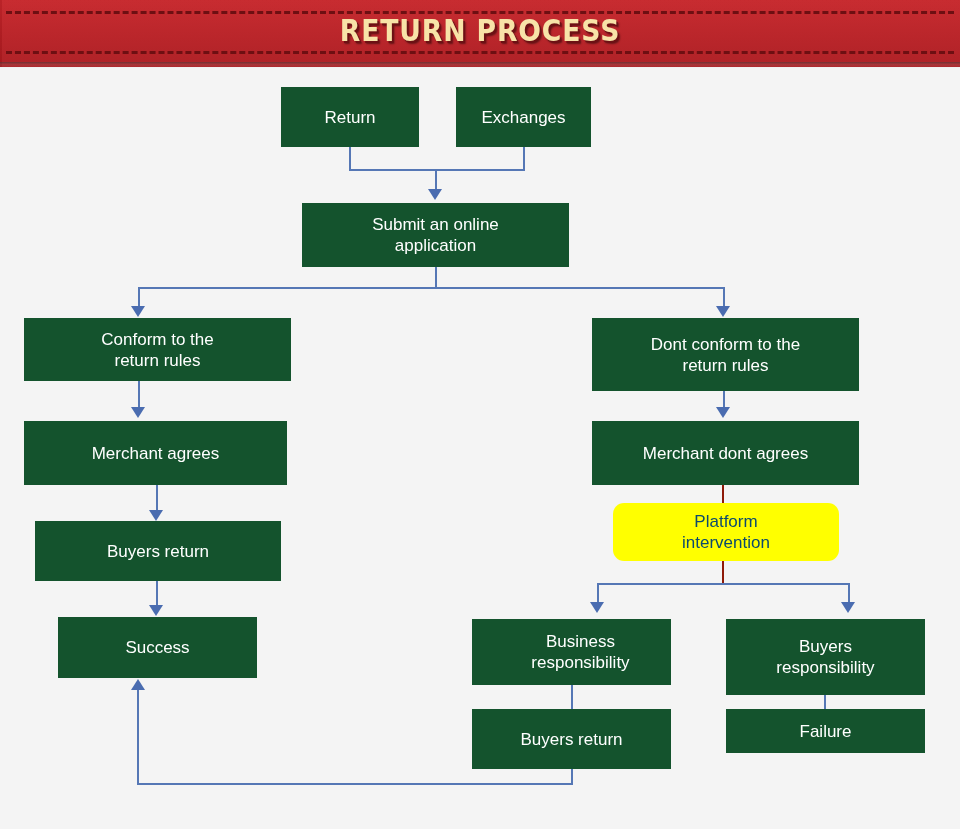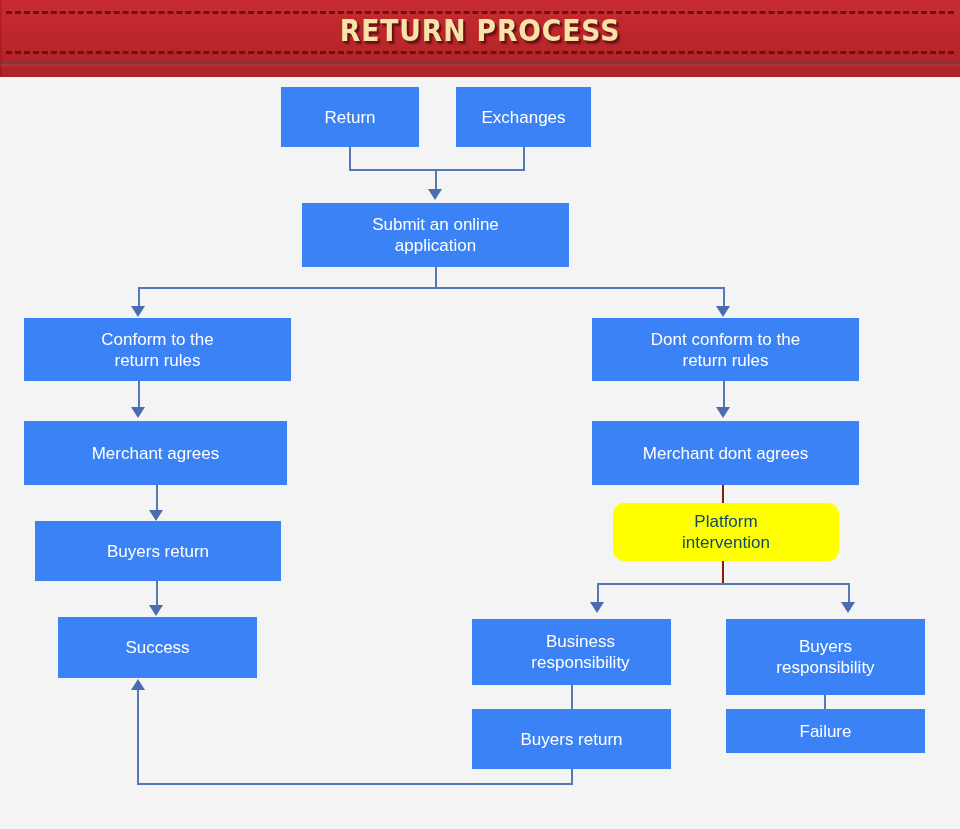--- a/index.html
+++ b/index.html
@@ -19,21 +19,21 @@
     background: #f4f4f4;
     overflow: hidden;
   }
 
   
   #banner {
     position: absolute;
     left: 0;
     top: 0;
     width: 960px;
-    height: 77px;
+    height: 67px;
     background: #bf2026;
     background-image:
        linear-gradient(90deg, rgba(0,0,0,0.06) 0 2px, rgba(255,255,255,0.03) 2px 5px),
        linear-gradient(180deg, #c6252a 0%, #b81f24 55%, #ad1b20 100%);
     overflow: hidden;
   }
   #banner .stitch {
     position: absolute;
     left: 6px;
     right: 6px;
@@ -64,21 +64,21 @@
     left: 0;
     top: 62px;
     width: 960px;
     height: 6px;
     background: linear-gradient(180deg, rgba(60,60,60,0.55) 0%, rgba(140,140,140,0.18) 45%, rgba(244,244,244,0) 100%);
   }
 
   
   .node {
     position: absolute;
-    background: #3b82f6;
+    background: #14532d;
     color: #ffffff;
     display: flex;
     align-items: center;
     justify-content: center;
     text-align: center;
     font-size: 17px;
     line-height: 21px;
     padding: 2px 6px;
     z-index: 3;
     white-space: pre-line;
@@ -172,21 +172,21 @@
   <div class="node" style="left:281px; top:87px; width:138px; height:60px;">Return</div>
 
   <div class="node" style="left:456px; top:87px; width:135px; height:60px;">Exchanges</div>
 
   <div class="node" style="left:302px; top:203px; width:267px; height:64px;">Submit an online
 application</div>
 
   <div class="node" style="left:24px; top:318px; width:267px; height:63px;">Conform to the
 return rules</div>
 
-  <div class="node" style="left:592px; top:318px; width:267px; height:63px;">Dont conform to the
+  <div class="node" style="left:592px; top:318px; width:267px; height:73px;">Dont conform to the
 return rules</div>
 
   <div class="node" style="left:24px; top:421px; width:263px; height:64px;">Merchant agrees</div>
 
   <div class="node" style="left:592px; top:421px; width:267px; height:64px;">Merchant dont agrees</div>
 
   <div class="node accent" style="left:613px; top:503px; width:226px; height:58px;">Platform
 intervention</div>
 
   <div class="node" style="left:35px; top:521px; width:246px; height:60px;">Buyers return</div>

